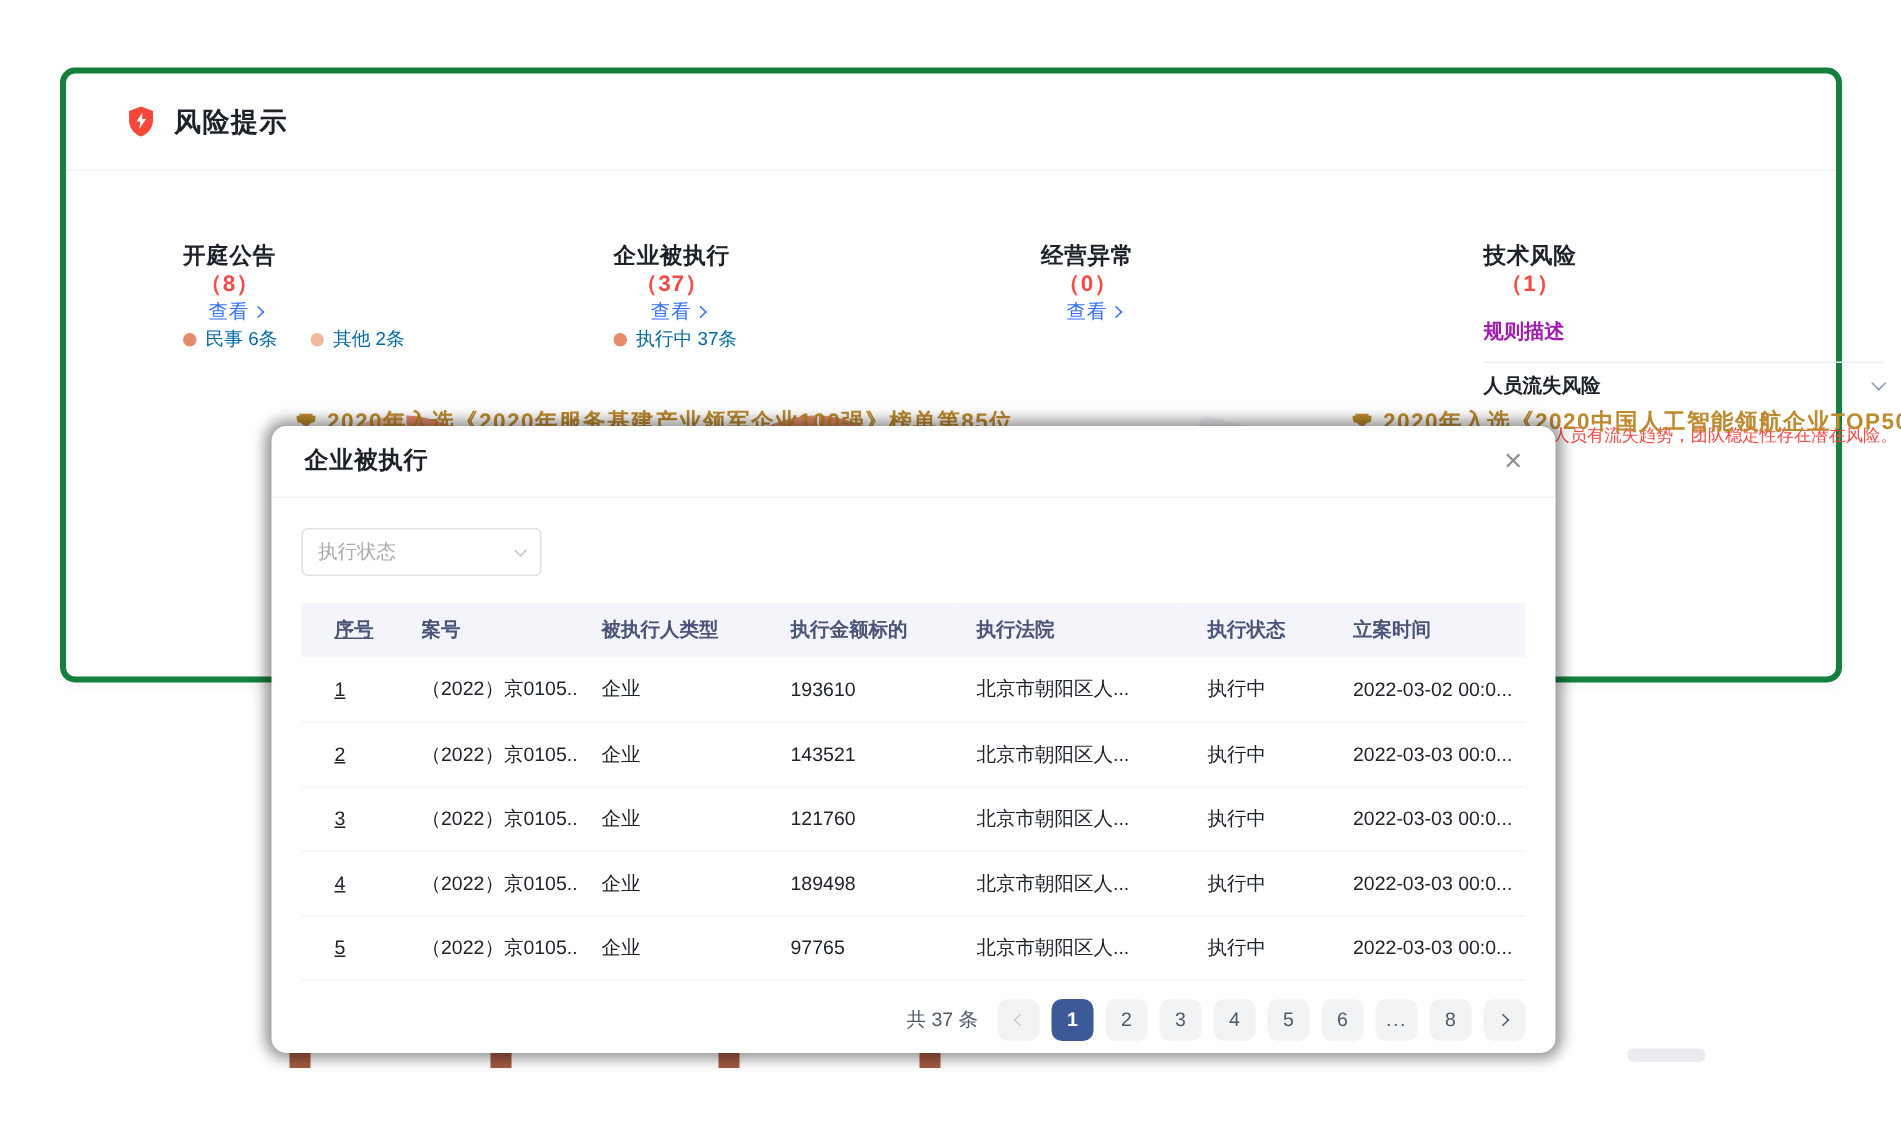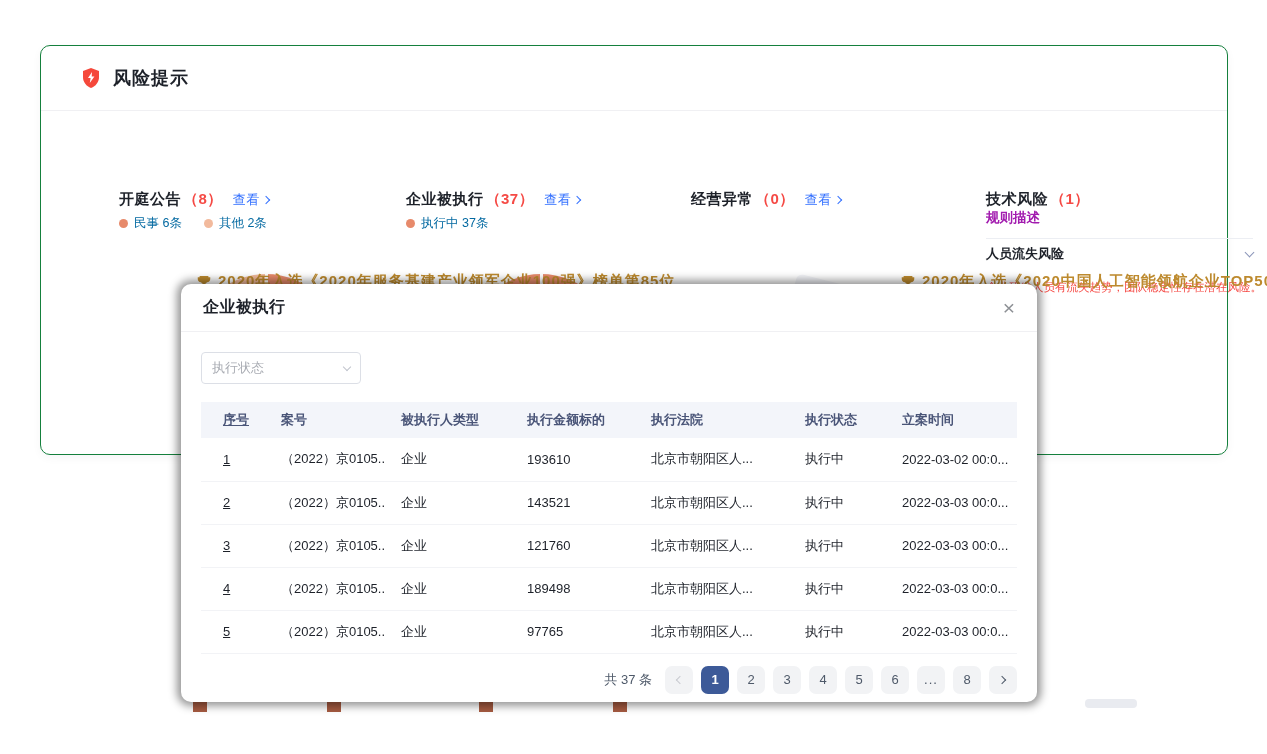--- a/index.html
+++ b/index.html
@@ -1,30 +1,30 @@
 <!DOCTYPE html>
 <html><head>
 <meta charset="utf-8">
 <style>
   * { margin:0; padding:0; box-sizing:border-box; }
   html,body { width:1267px; height:754px; background:#ffffff; overflow:hidden;
     font-family:"Liberation Sans","DejaVu Sans",sans-serif; }
 
   
   .risk-card { position:absolute; left:40px; top:45px; width:1188px; height:410px;
-    background:#ffffff; border:1px solid #15803d; border-radius:10px;
+    background:#ffffff; border:4px solid #15803d; border-radius:10px;
     box-shadow:0 3px 10px rgba(31,35,41,.04); z-index:1; }
   .card-header { position:absolute; left:0; top:0; width:100%; height:65px;
     border-bottom:1px solid #f0f0f3; display:flex; align-items:center; padding-left:38px; }
   .shield { width:24px; height:24px; position:relative; margin-right:10px; }
   .shield svg { display:block; }
   .card-title { font-size:18px; font-weight:bold; color:#1d2129; letter-spacing:1px; }
 
-  .section-title { position:absolute; top:144px; font-size:15px; font-weight:bold; color:#1d2129;
-    display:flex; align-items:center; white-space:nowrap; letter-spacing:.5px; }
+  .section-title { position:absolute; top:112px; font-size:15px; font-weight:bold; color:#1d2129;
+    display:flex; align-items:center; white-space:nowrap; letter-spacing:.5px;flex-direction:column; }
   .section-title .cnt { color:#f54a45; margin:0 2px; }
   .view-link { font-size:13px; font-weight:normal; color:#3370ff; margin-left:8px; cursor:pointer;
     display:inline-flex; align-items:center; }
   .chev { display:inline-block; width:6px; height:6px; border-right:1.5px solid currentColor;
     border-bottom:1.5px solid currentColor; transform:rotate(-45deg); margin-left:3px; }
 
   .legend { position:absolute; top:169px; display:flex; gap:22px; font-size:12.5px; color:#0369a1; }
   .legend-item { display:flex; align-items:center; gap:6px; white-space:nowrap; }
   .dot { width:9px; height:9px; border-radius:50%; }
 

